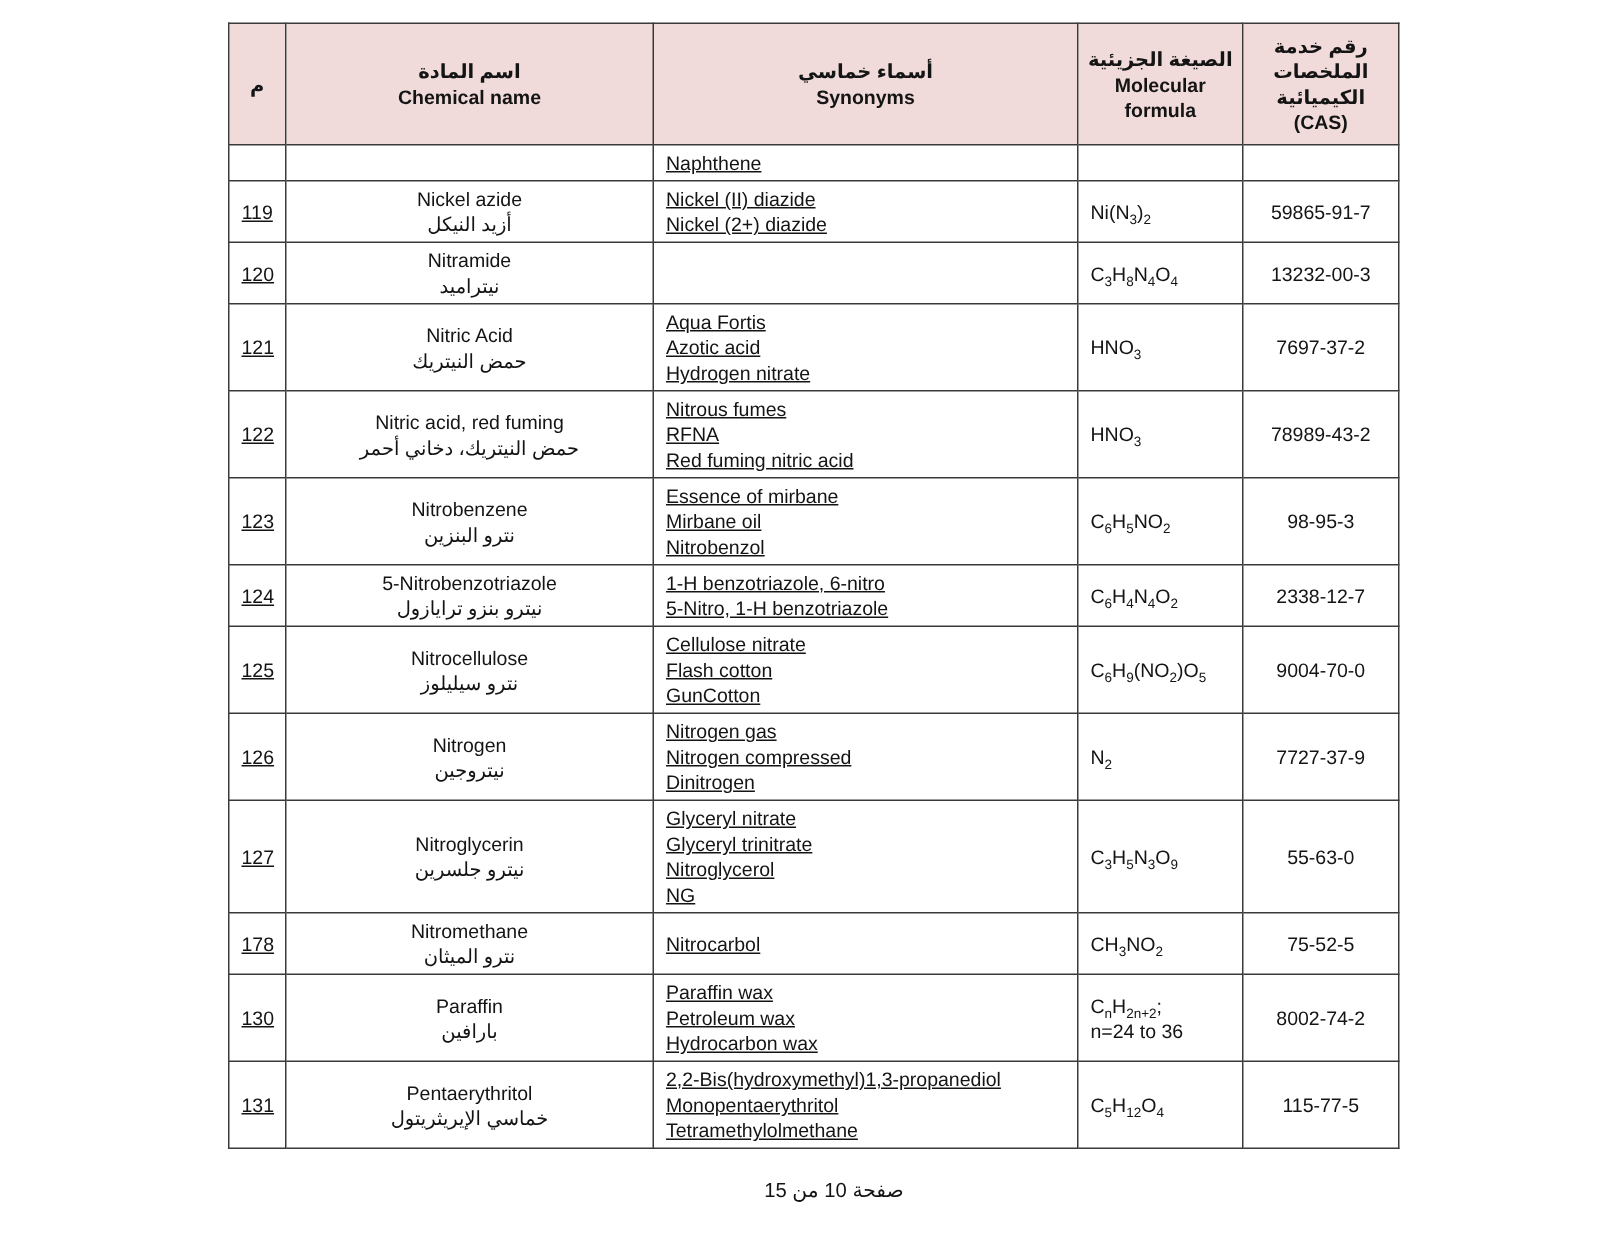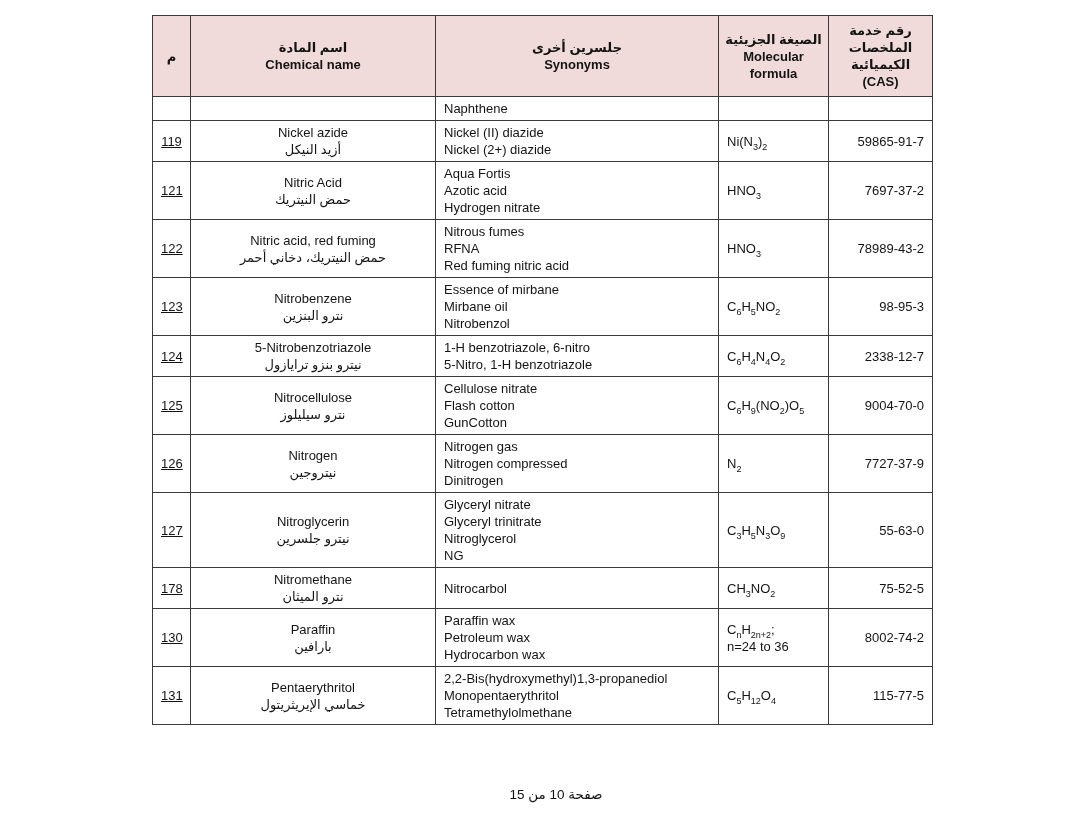--- a/index.html
+++ b/index.html
@@ -37,23 +37,23 @@
     background: #f0dbda;
     font-weight: bold;
     text-align: center;
     padding: 6px 6px;
   }
   .hdr-ar { direction: rtl; }
   .hdr-en { }
   td.col-num { text-align: center; padding-left: 2px; padding-right: 2px; text-decoration: underline; }
   .name-en { text-align: center; }
   .name-ar { direction: rtl; text-align: center; }
-  td.col-syn div { text-align: left; white-space: nowrap; }
+  td.col-syn div { text-align: left; white-space: nowrap; text-decoration: underline; }
   td.col-formula div { text-align: left; white-space: nowrap; }
-  td.col-cas { text-align: right; white-space: nowrap; }
+  td.col-cas { text-align: center; white-space: nowrap; }
   sub { font-size: 9px; line-height: 0; }
   .footer {
     position: absolute;
     left: 16px;
     top: 786px;
     width: 100%;
     text-align: center;
     direction: rtl;
     font-size: 13.5px;
   }
@@ -74,21 +74,21 @@
     <thead>
       <tr>
         <th>
           <div class="hdr-ar">م</div>
         </th>
         <th>
           <div class="hdr-ar">اسم المادة</div>
           <div class="hdr-en">Chemical name</div>
         </th>
         <th>
-          <div class="hdr-ar">جلسرين أخرى</div>
+          <div class="hdr-ar">أسماء خماسي</div>
           <div class="hdr-en">Synonyms</div>
         </th>
         <th>
           <div class="hdr-ar">الصيغة الجزيئية</div>
           <div class="hdr-en">Molecular formula</div>
         </th>
         <th>
           <div class="hdr-ar">رقم خدمة الملخصات الكيميائية</div>
           <div class="hdr-en">(CAS)</div>
         </th>
@@ -114,20 +114,32 @@
         <div class="name-ar" dir="rtl">أزيد النيكل</div>
       </td>
       <td class="col-syn">
             <div>Nickel (II) diazide</div>
             <div>Nickel (2+) diazide</div>
           </td>
       <td class="col-formula">
             <div>Ni(N<sub>3</sub>)<sub>2</sub></div>
           </td>
       <td class="col-cas">59865-91-7</td>
+    </tr>
+        <tr>
+      <td class="col-num">120</td>
+      <td class="col-name">
+        <div class="name-en">Nitramide</div>
+        <div class="name-ar" dir="rtl">نيتراميد</div>
+      </td>
+      <td class="col-syn"></td>
+      <td class="col-formula">
+            <div>C<sub>3</sub>H<sub>8</sub>N<sub>4</sub>O<sub>4</sub></div>
+          </td>
+      <td class="col-cas">13232-00-3</td>
     </tr>
         <tr>
       <td class="col-num">121</td>
       <td class="col-name">
         <div class="name-en">Nitric Acid</div>
         <div class="name-ar" dir="rtl">حمض النيتريك</div>
       </td>
       <td class="col-syn">
             <div>Aqua Fortis</div>
             <div>Azotic acid</div>

